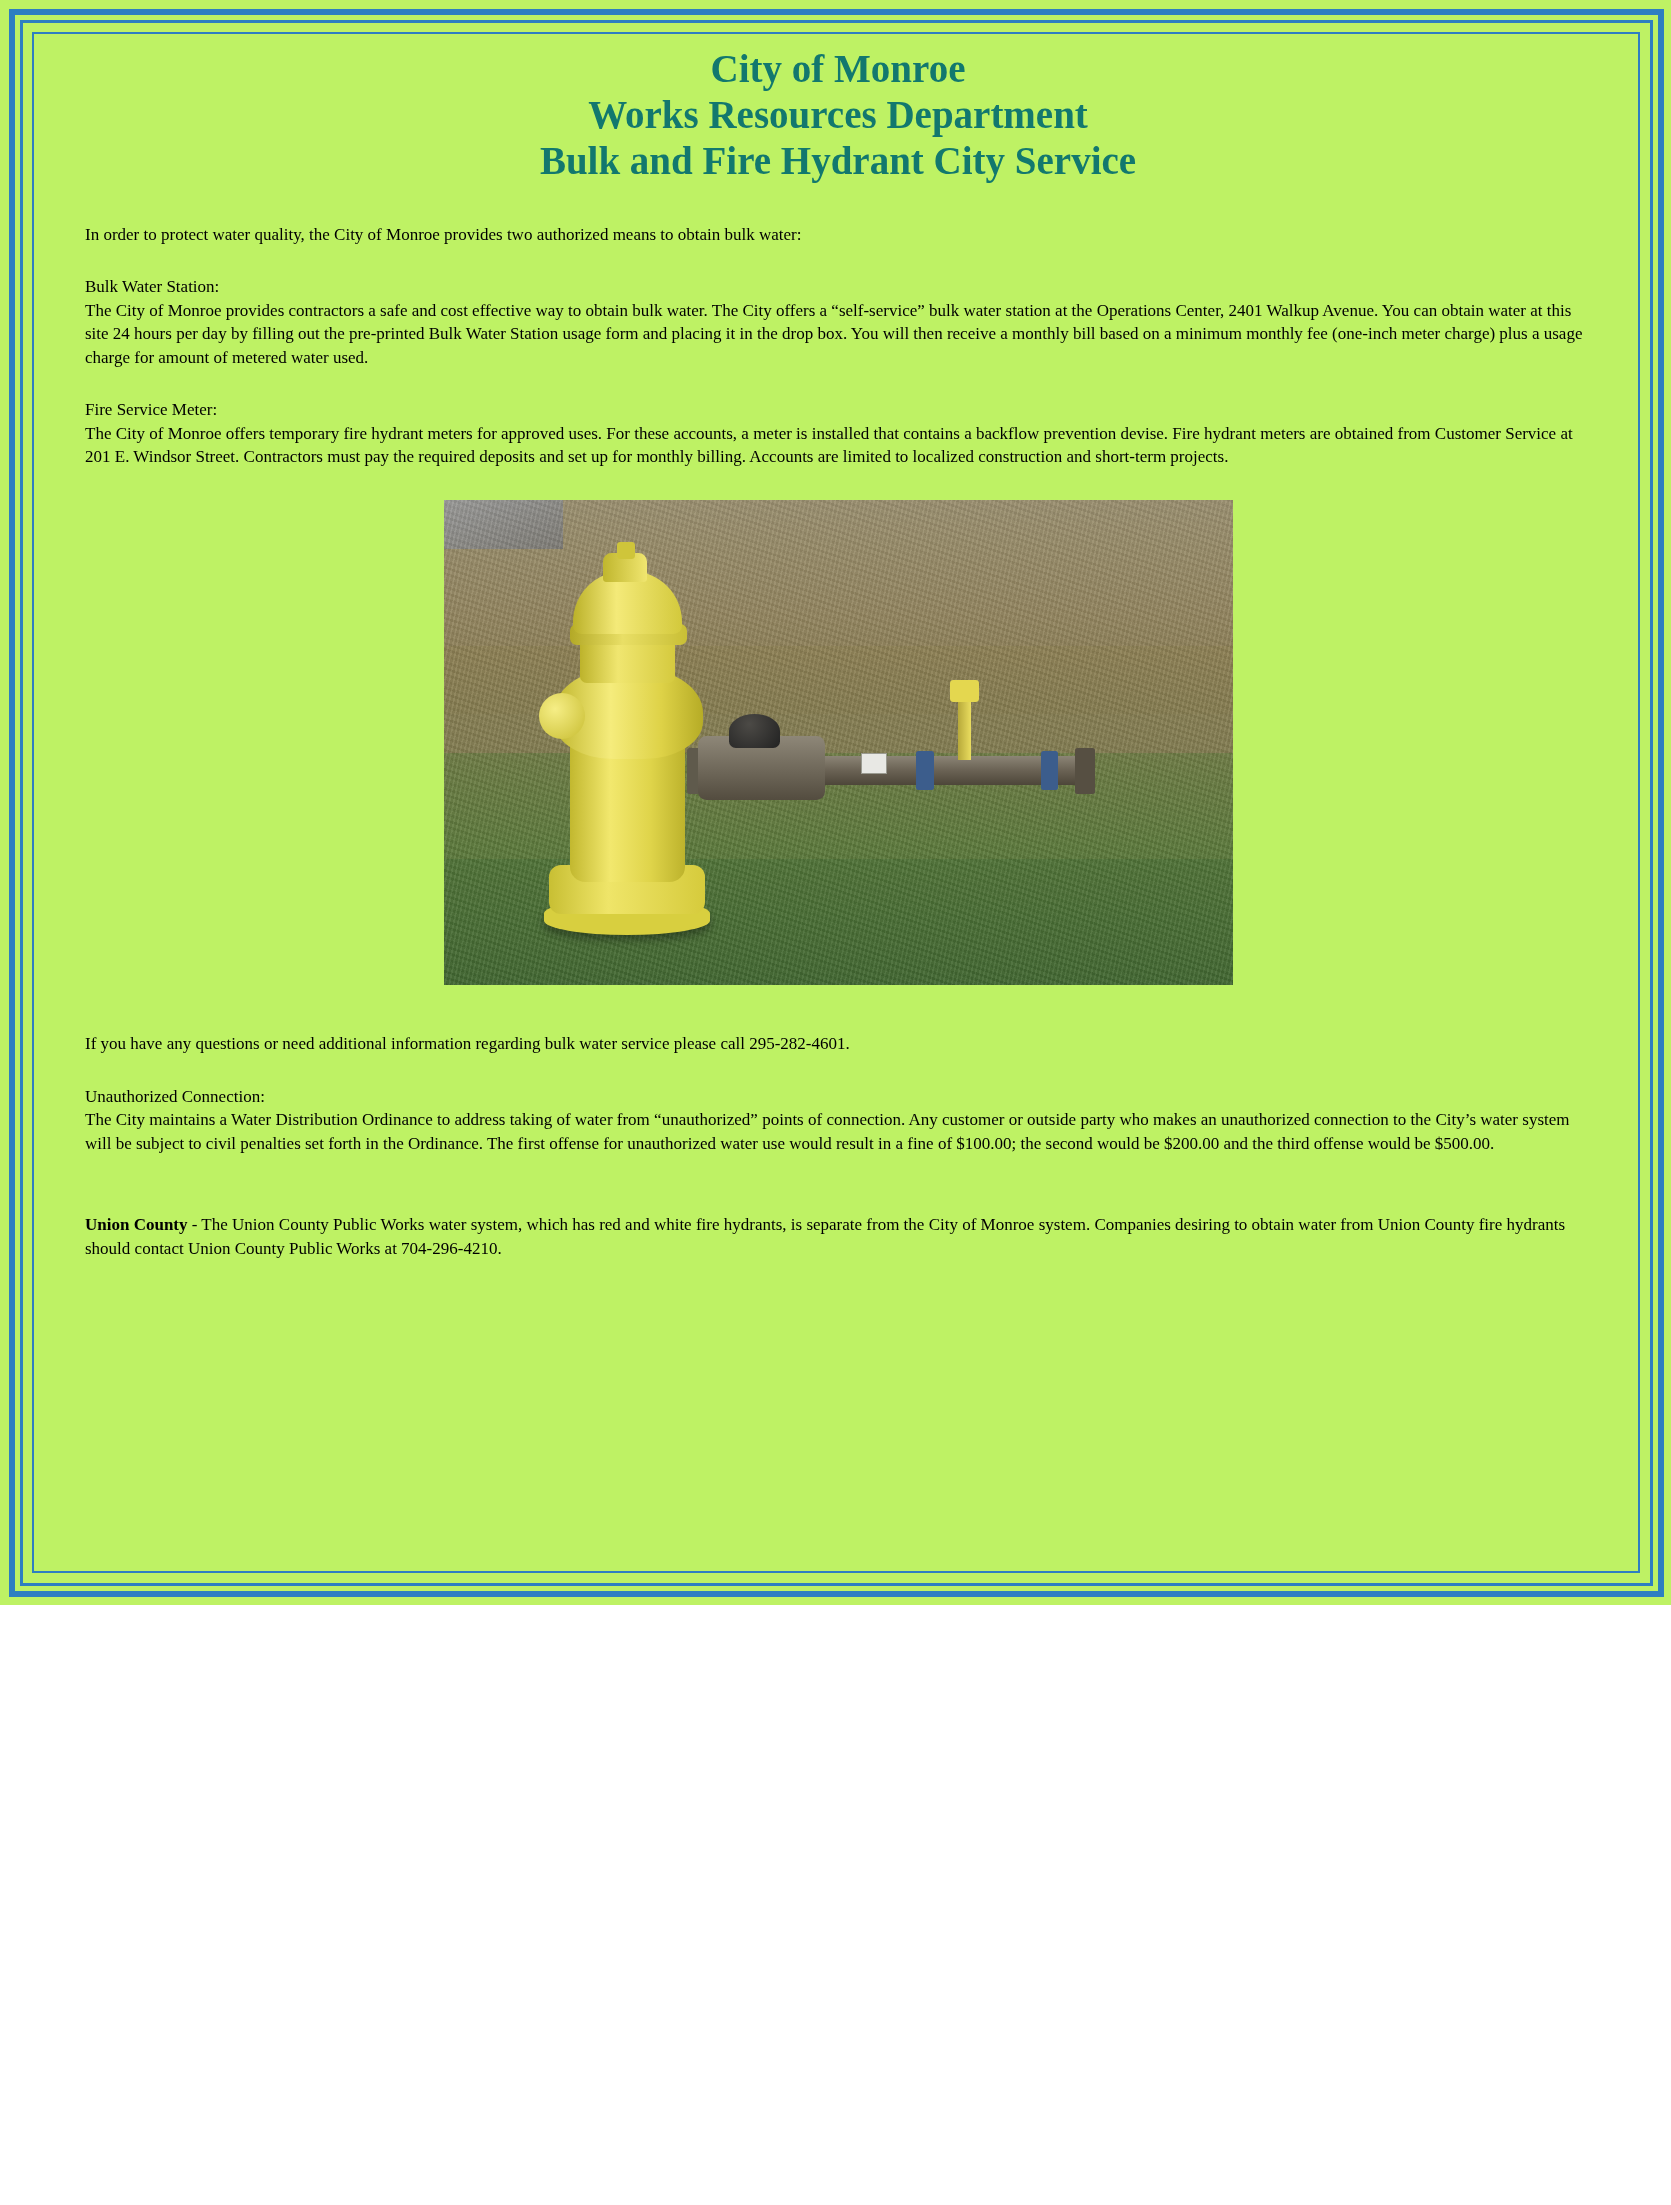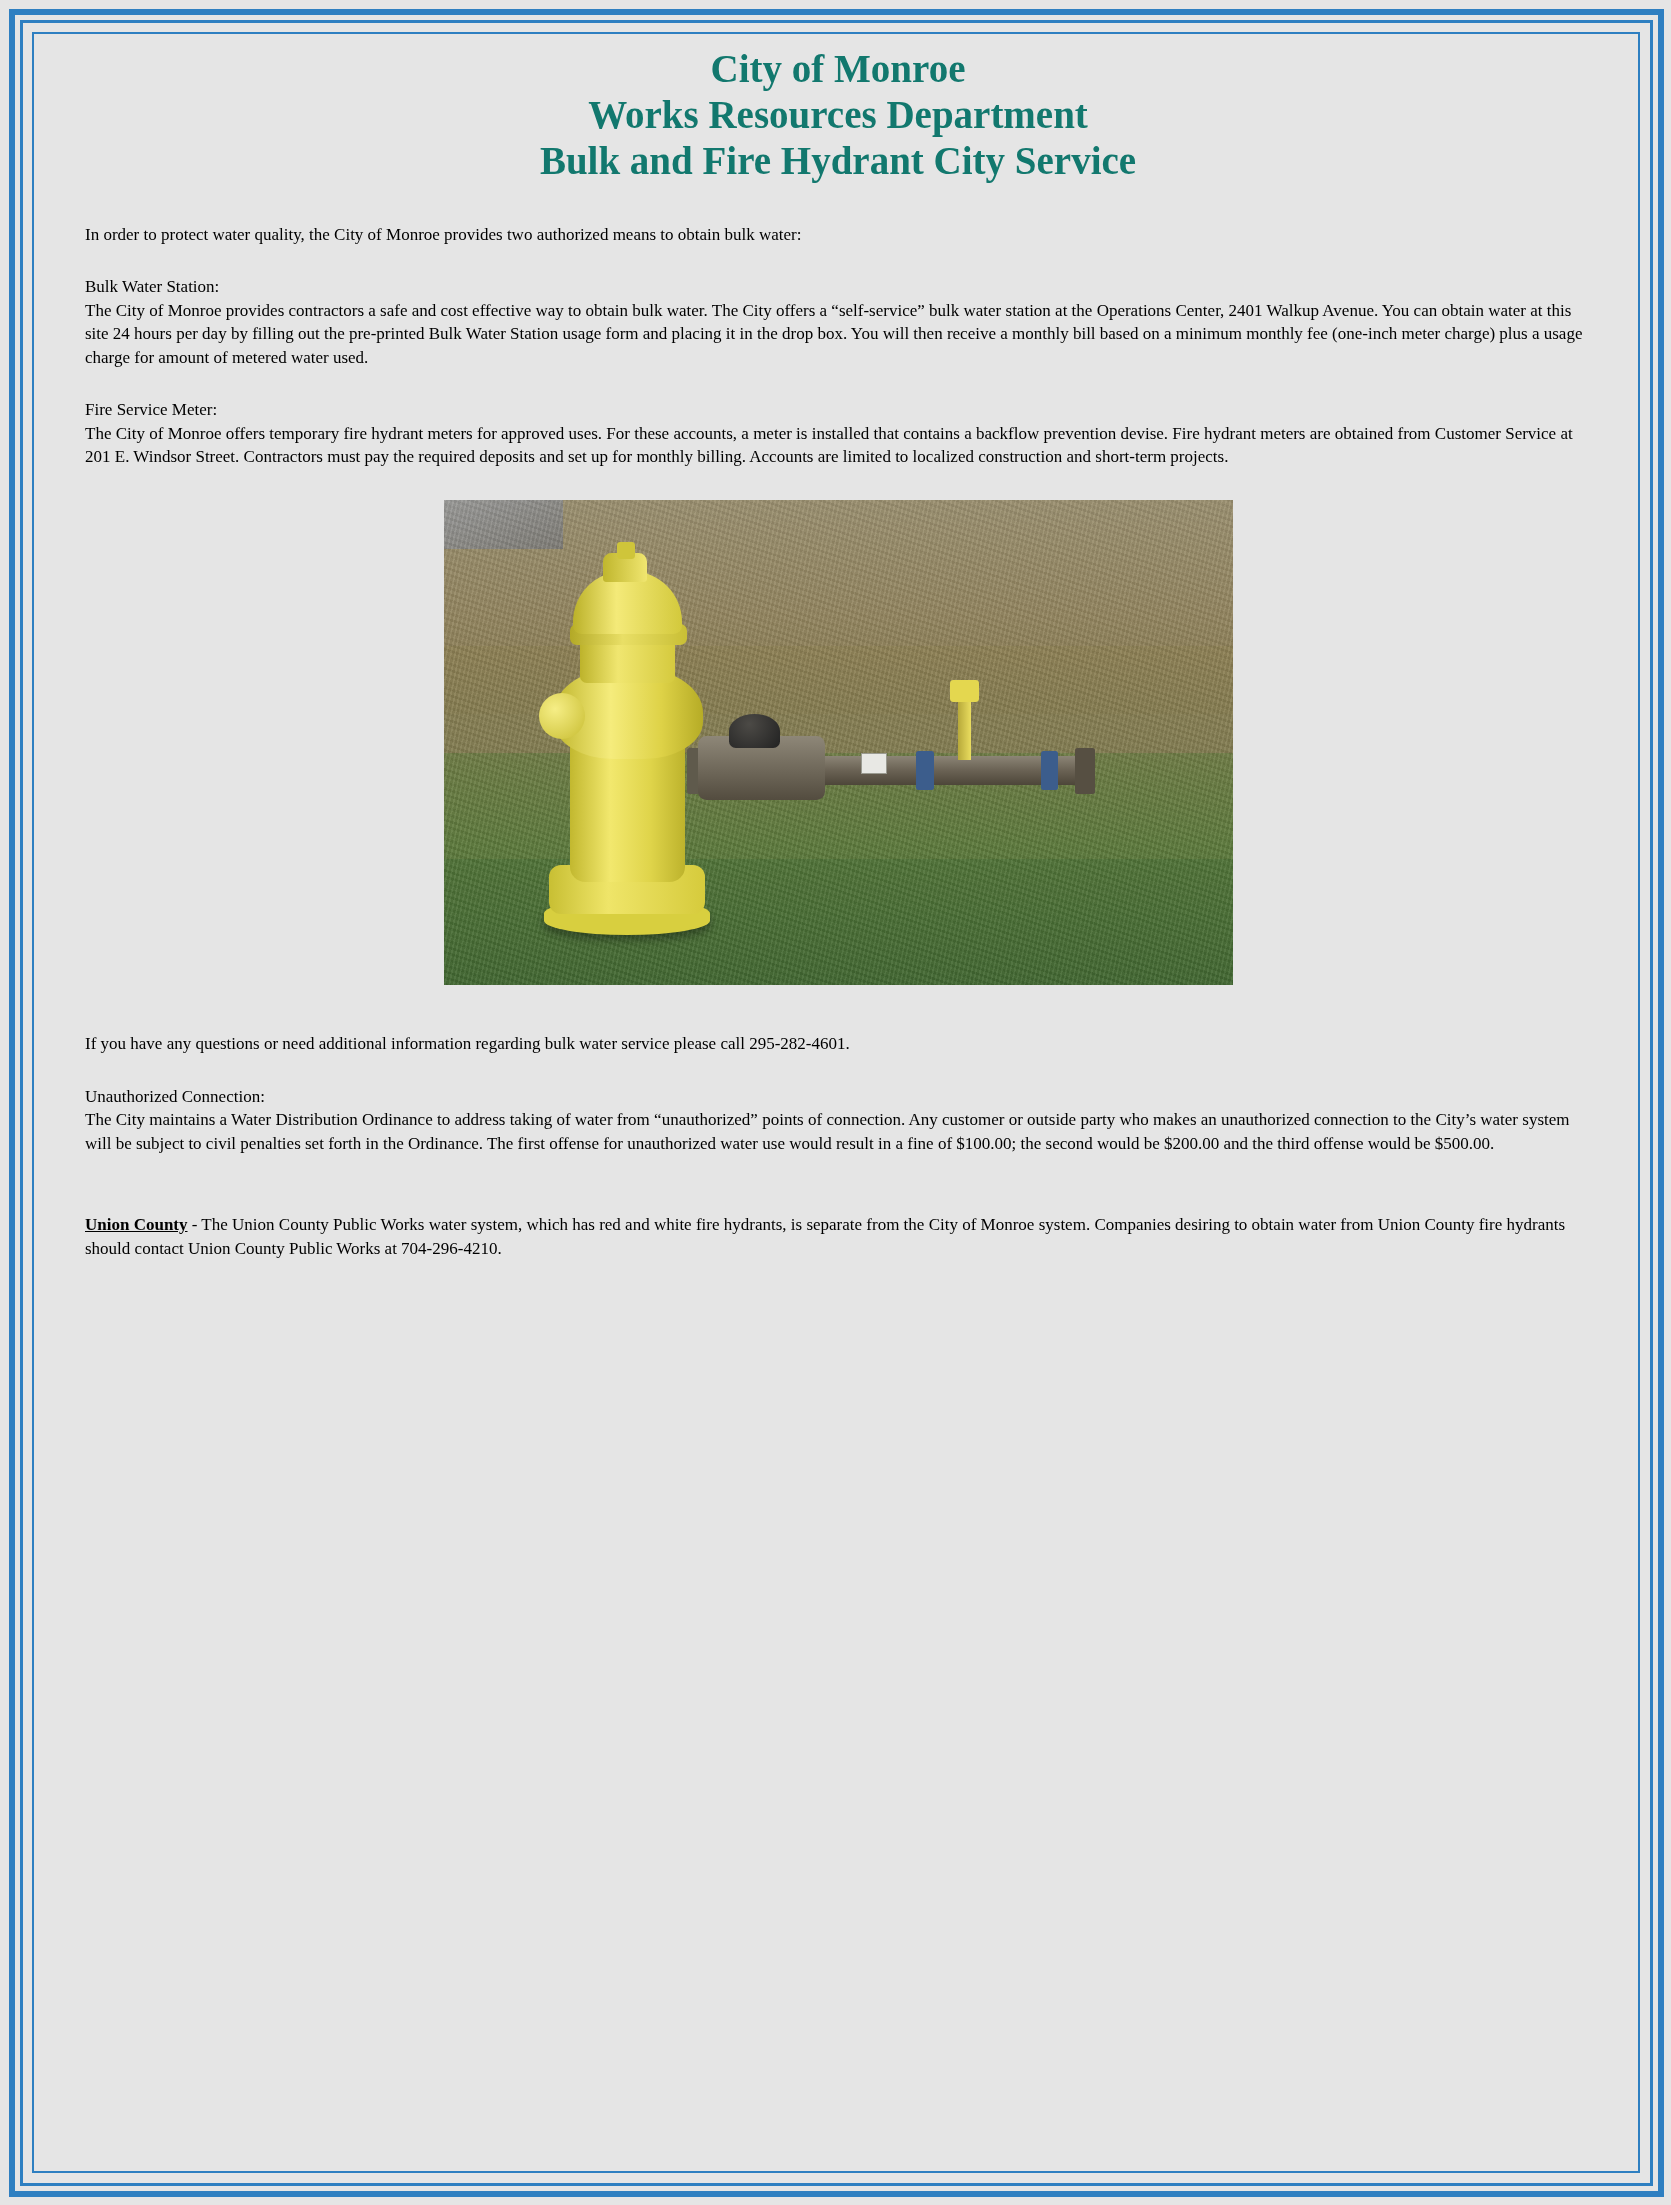--- a/index.html
+++ b/index.html
@@ -11,23 +11,23 @@
     width: 1672px;
     height: 2205px;
     font-family: "Liberation Serif", serif;
     color: #000000;
     overflow: hidden;
   }
 
   .page {
     position: relative;
     width: 1672px;
-    height: 2205px;
-    box-sizing: border-box;
-    background: #e5e5e5;
+    height: 1605px;
+    box-sizing: border-box;
+    background: #bef264;
   }
 
   
   .frame-outer {
     position: absolute;
     left: 8.5px;
     top: 8.5px;
     right: 8.5px;
     bottom: 8.5px;
     border: 6px solid #2e7fc1;
@@ -81,21 +81,21 @@
 
   p.para {
     margin: 0 0 0 0;
     padding: 0;
   }
   .spacer-para { height: 29px; }
 
   .sec-head {
     display: inline;
   }
-  .bold { font-weight: bold; text-decoration: underline; }
+  .bold { font-weight: bold; }
 
   
   .photo-wrap {
     margin: 32px 0 0 0;
     display: flex;
     justify-content: center;
   }
   .photo {
     position: relative;
     width: 789px;

